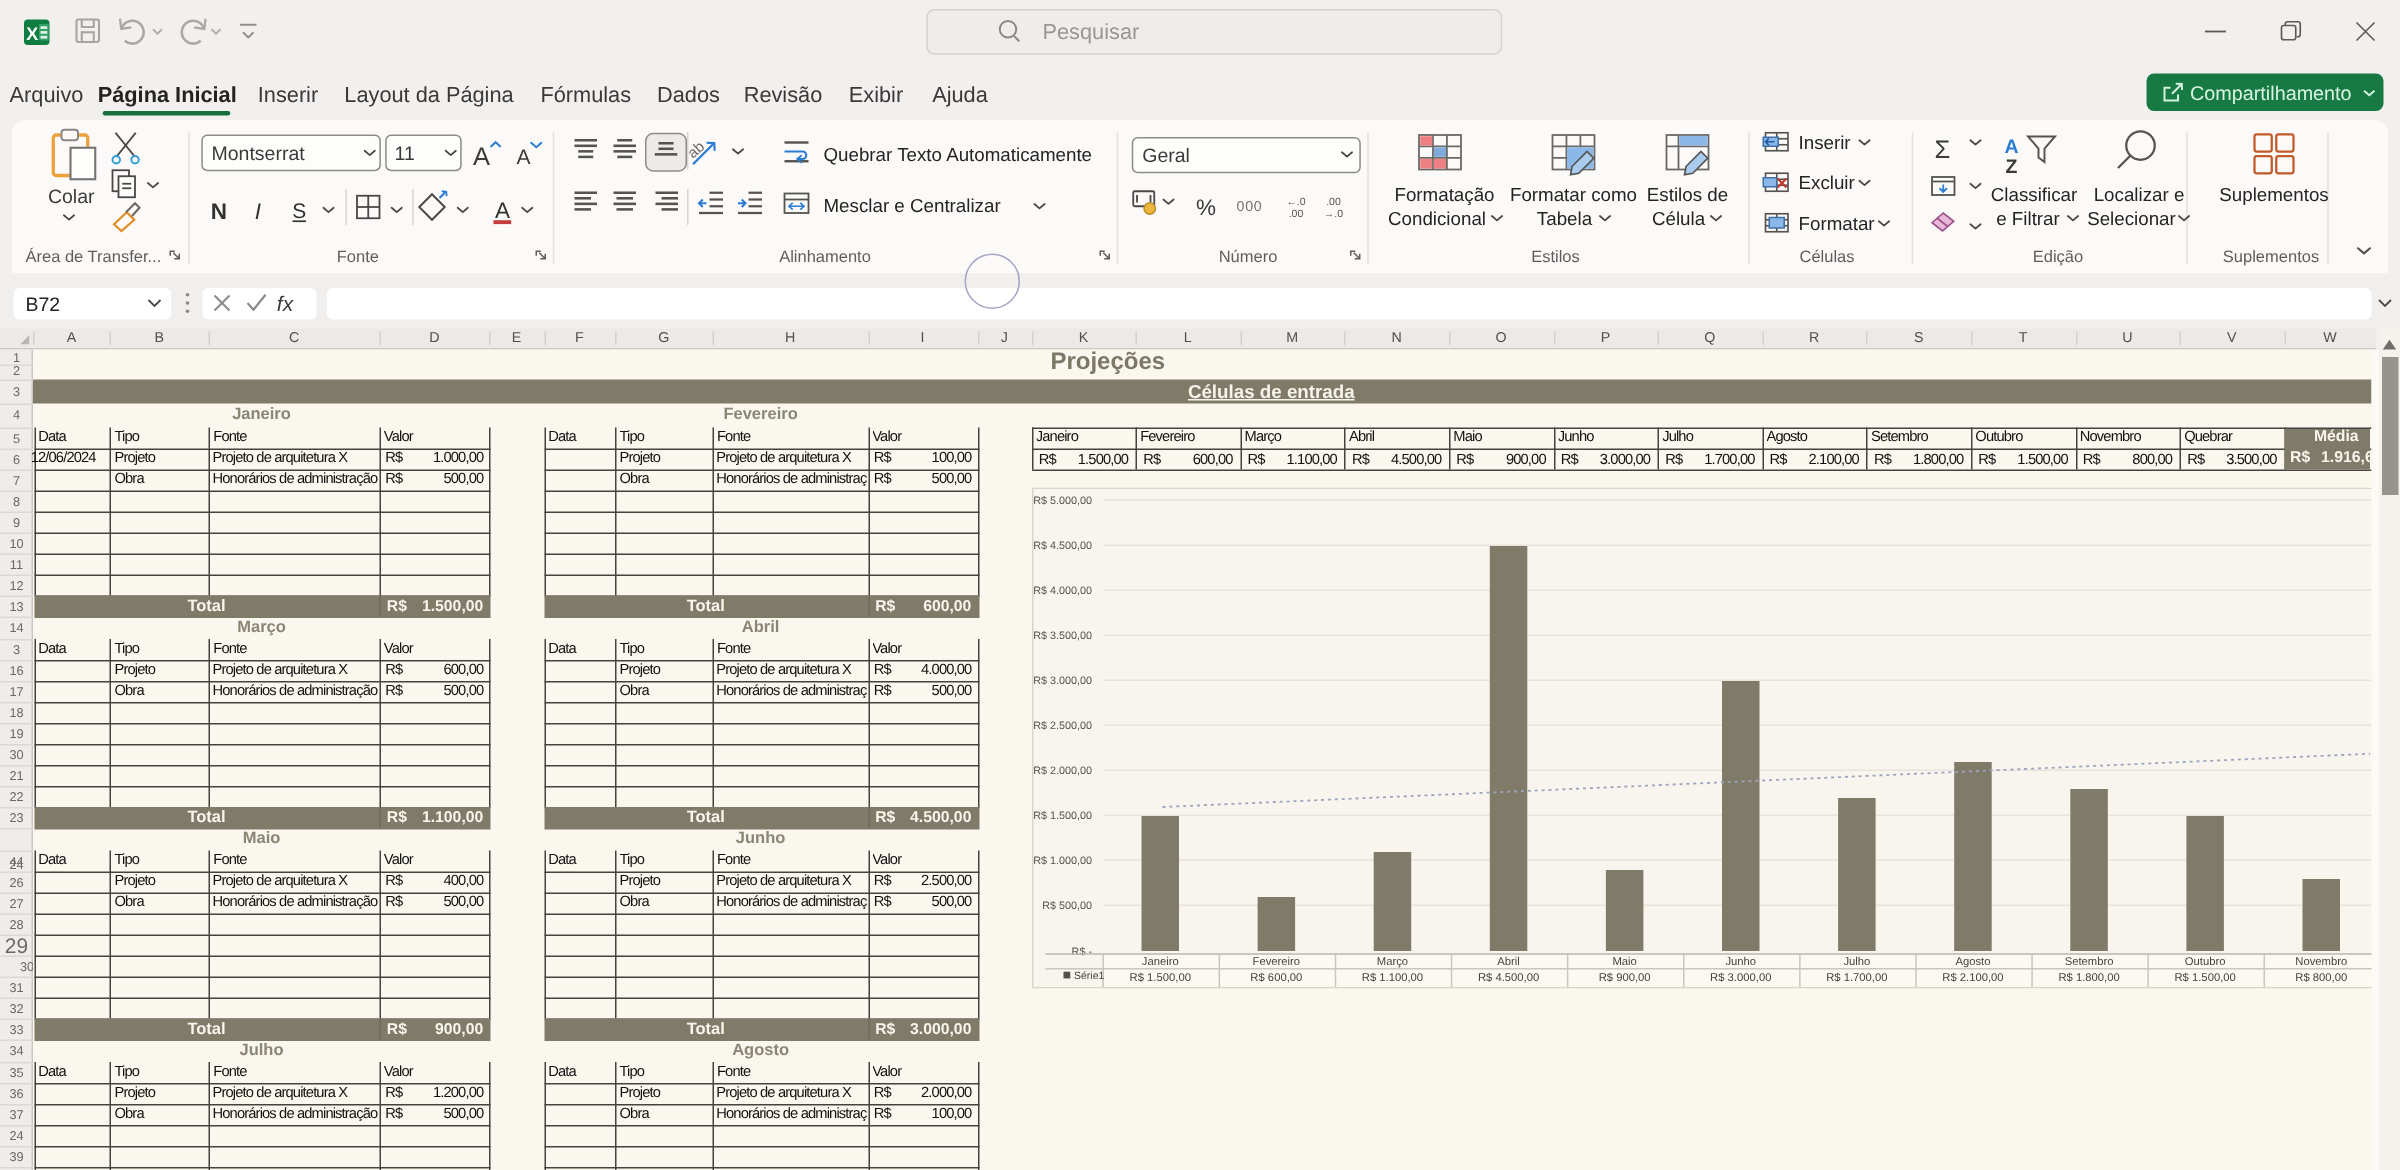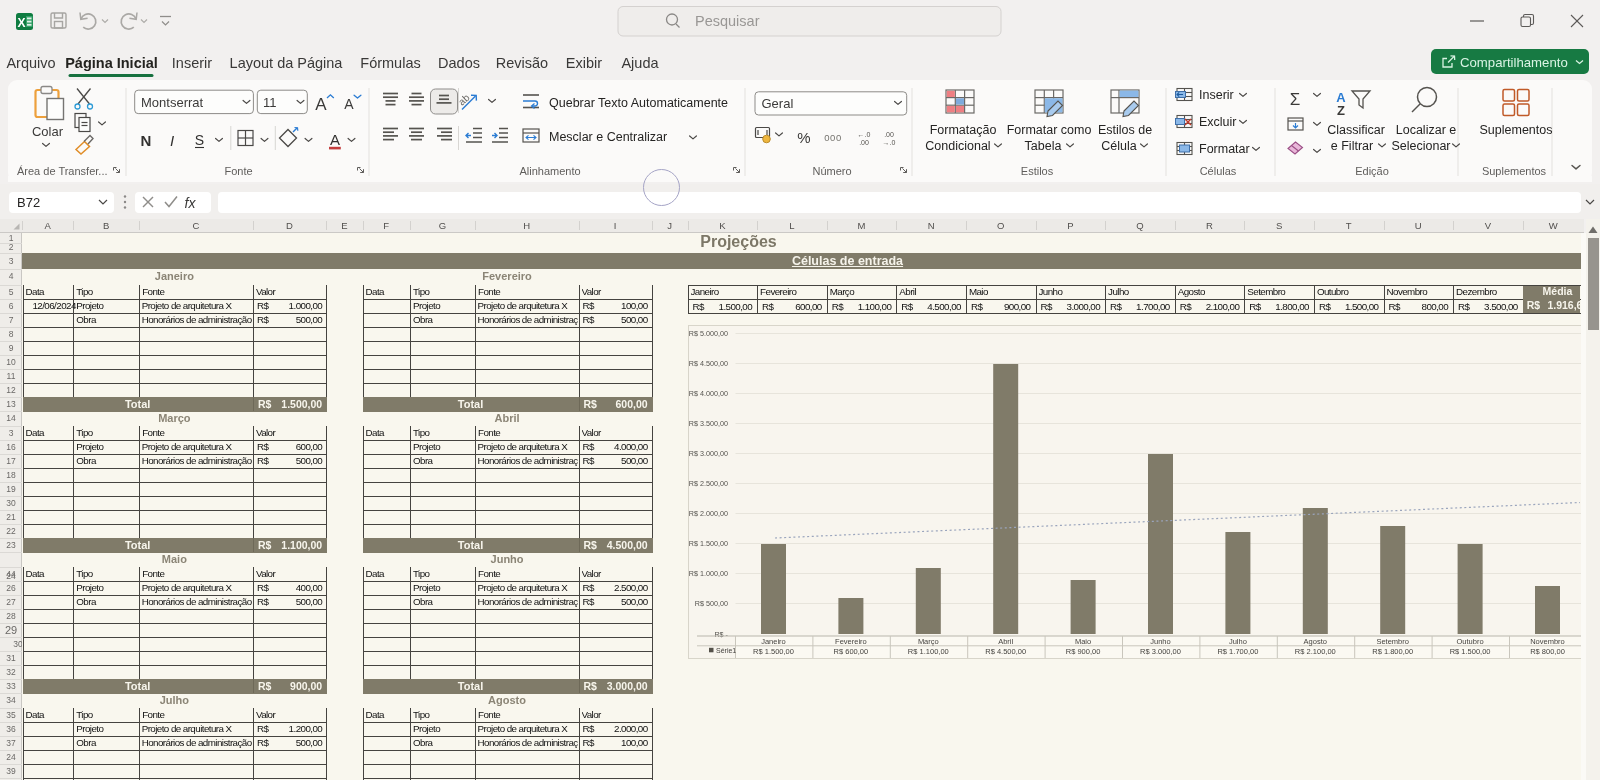--- a/index.html
+++ b/index.html
@@ -431,21 +431,21 @@
 <div style="position:absolute;left:0px;top:552.4000000000004px;width:22px;height:14.100000000000023px;font-size:8.5px;line-height:14.100000000000023px;color:#6a6866;text-align:center;margin-top:17px;">24</div>
 <div style="position:absolute;left:0px;top:566.5000000000005px;width:22px;height:1px;background:#dbd9d5;"></div>
 <div style="position:absolute;left:0px;top:566.5000000000005px;width:22px;height:14.100000000000023px;font-size:8.5px;line-height:14.100000000000023px;color:#6a6866;text-align:center;">44</div>
 <div style="position:absolute;left:0px;top:580.6000000000005px;width:22px;height:1px;background:#dbd9d5;"></div>
 <div style="position:absolute;left:0px;top:580.6000000000005px;width:22px;height:14.100000000000023px;font-size:8.5px;line-height:14.100000000000023px;color:#6a6866;text-align:center;">26</div>
 <div style="position:absolute;left:0px;top:594.7000000000005px;width:22px;height:1px;background:#dbd9d5;"></div>
 <div style="position:absolute;left:0px;top:594.7000000000005px;width:22px;height:14.100000000000023px;font-size:8.5px;line-height:14.100000000000023px;color:#6a6866;text-align:center;">27</div>
 <div style="position:absolute;left:0px;top:608.8000000000005px;width:22px;height:1px;background:#dbd9d5;"></div>
 <div style="position:absolute;left:0px;top:608.8000000000005px;width:22px;height:14.100000000000023px;font-size:8.5px;line-height:14.100000000000023px;color:#6a6866;text-align:center;">28</div>
 <div style="position:absolute;left:0px;top:622.9000000000005px;width:22px;height:1px;background:#dbd9d5;"></div>
-<div style="position:absolute;left:0px;top:622.9000000000005px;width:22px;height:14.100000000000023px;font-size:11px;line-height:14.100000000000023px;color:#6a6866;text-align:center;">29</div>
+<div style="position:absolute;left:0px;top:622.9000000000005px;width:22px;height:14.100000000000023px;font-size:14px;line-height:14.100000000000023px;color:#6a6866;text-align:center;">29</div>
 <div style="position:absolute;left:0px;top:637.0000000000006px;width:22px;height:1px;background:#dbd9d5;"></div>
 <div style="position:absolute;left:0px;top:637.0000000000006px;width:36px;height:14.100000000000023px;font-size:8.5px;line-height:14.100000000000023px;color:#6a6866;text-align:center;">30</div>
 <div style="position:absolute;left:0px;top:651.1000000000006px;width:22px;height:1px;background:#dbd9d5;"></div>
 <div style="position:absolute;left:0px;top:651.1000000000006px;width:22px;height:14.100000000000023px;font-size:8.5px;line-height:14.100000000000023px;color:#6a6866;text-align:center;">31</div>
 <div style="position:absolute;left:0px;top:665.2000000000006px;width:22px;height:1px;background:#dbd9d5;"></div>
 <div style="position:absolute;left:0px;top:665.2000000000006px;width:22px;height:14.100000000000023px;font-size:8.5px;line-height:14.100000000000023px;color:#6a6866;text-align:center;">32</div>
 <div style="position:absolute;left:0px;top:679.3000000000006px;width:22px;height:1px;background:#dbd9d5;"></div>
 <div style="position:absolute;left:0px;top:679.3000000000006px;width:22px;height:14.100000000000023px;font-size:8.5px;line-height:14.100000000000023px;color:#6a6866;text-align:center;">33</div>
 <div style="position:absolute;left:0px;top:693.4000000000007px;width:22px;height:1px;background:#dbd9d5;"></div>
 <div style="position:absolute;left:0px;top:693.4000000000007px;width:22px;height:14.100000000000023px;font-size:8.5px;line-height:14.100000000000023px;color:#6a6866;text-align:center;">34</div>
@@ -477,21 +477,21 @@
 <div style="position:absolute;left:22.5px;top:326.8px;width:304.7px;height:1px;background:#45433f;"></div>
 <div style="position:absolute;left:22.5px;top:340.9px;width:304.7px;height:1px;background:#45433f;"></div>
 <div style="position:absolute;left:22.5px;top:355.0px;width:304.7px;height:1px;background:#45433f;"></div>
 <div style="position:absolute;left:22.5px;top:369.1px;width:304.7px;height:1px;background:#45433f;"></div>
 <div style="position:absolute;left:22.5px;top:383.2px;width:304.7px;height:1px;background:#45433f;"></div>
 <div style="position:absolute;left:22.5px;top:397.3px;width:304.7px;height:1px;background:#45433f;"></div>
 <div style="position:absolute;left:25.5px;top:284.5px;width:95px;height:14.1px;font-size:9.8px;line-height:14.1px;color:#111;white-space:nowrap;overflow:hidden;letter-spacing:-0.57px;">Data</div>
 <div style="position:absolute;left:76.3px;top:284.5px;width:95px;height:14.1px;font-size:9.8px;line-height:14.1px;color:#111;white-space:nowrap;overflow:hidden;letter-spacing:-0.57px;">Tipo</div>
 <div style="position:absolute;left:142.2px;top:284.5px;width:95px;height:14.1px;font-size:9.8px;line-height:14.1px;color:#111;white-space:nowrap;overflow:hidden;letter-spacing:-0.57px;">Fonte</div>
 <div style="position:absolute;left:255.9px;top:284.5px;width:95px;height:14.1px;font-size:9.8px;line-height:14.1px;color:#111;white-space:nowrap;overflow:hidden;letter-spacing:-0.57px;">Valor</div>
-<div style="position:absolute;left:27px;top:298.6px;width:48.8px;height:14.1px;font-size:9.8px;line-height:14.1px;color:#111;text-align:right;white-space:nowrap;letter-spacing:-0.57px;">12/06/2024</div>
+<div style="position:absolute;left:15px;top:298.6px;width:48.8px;height:14.1px;font-size:9.8px;line-height:14.1px;color:#111;text-align:right;white-space:nowrap;letter-spacing:-0.57px;">12/06/2024</div>
 <div style="position:absolute;left:76.3px;top:298.6px;width:61.89999999999999px;height:14.1px;font-size:9.8px;line-height:14.1px;color:#111;white-space:nowrap;letter-spacing:-0.57px;">Projeto</div>
 <div style="position:absolute;left:141.7px;top:298.6px;width:110.20000000000002px;height:14.1px;font-size:9.8px;line-height:14.1px;color:#111;white-space:nowrap;overflow:hidden;letter-spacing:-0.57px;">Projeto de arquitetura X</div>
 <div style="position:absolute;left:256.9px;top:298.6px;width:30px;height:14.1px;font-size:9.8px;line-height:14.1px;color:#111;letter-spacing:-0.57px;">R$</div>
 <div style="position:absolute;left:252.9px;top:298.6px;width:69.29999999999998px;height:14.1px;font-size:9.8px;line-height:14.1px;color:#111;text-align:right;white-space:nowrap;letter-spacing:-0.57px;">1.000,00</div>
 <div style="position:absolute;left:76.3px;top:312.7px;width:61.89999999999999px;height:14.1px;font-size:9.8px;line-height:14.1px;color:#111;white-space:nowrap;letter-spacing:-0.57px;">Obra</div>
 <div style="position:absolute;left:141.7px;top:312.7px;width:110.20000000000002px;height:14.1px;font-size:9.8px;line-height:14.1px;color:#111;white-space:nowrap;overflow:hidden;letter-spacing:-0.57px;">Honorários de administração</div>
 <div style="position:absolute;left:256.9px;top:312.7px;width:30px;height:14.1px;font-size:9.8px;line-height:14.1px;color:#111;letter-spacing:-0.57px;">R$</div>
 <div style="position:absolute;left:252.9px;top:312.7px;width:69.29999999999998px;height:14.1px;font-size:9.8px;line-height:14.1px;color:#111;text-align:right;white-space:nowrap;letter-spacing:-0.57px;">500,00</div>
 <div style="position:absolute;left:22.5px;top:397.3px;width:304.7px;height:15.1px;background:#807b69;"></div>
 <div style="position:absolute;left:22.5px;top:397.3px;width:230.4px;height:14.1px;font-size:11px;line-height:14.1px;color:#f7f5ec;font-weight:bold;text-align:center;">Total</div>
@@ -741,21 +741,21 @@
 <div style="position:absolute;left:1174.6999999999998px;top:299.6px;width:64.6px;height:13.099999999999966px;font-size:9.8px;line-height:13.099999999999966px;color:#111;text-align:right;letter-spacing:-0.57px;">2.100,00</div>
 <div style="position:absolute;left:1247.3px;top:285.9px;width:65.6px;height:12.700000000000045px;font-size:9.8px;line-height:12.700000000000045px;color:#111;white-space:nowrap;overflow:hidden;letter-spacing:-0.57px;">Setembro</div>
 <div style="position:absolute;left:1249.3px;top:299.6px;width:30px;height:13.099999999999966px;font-size:9.8px;line-height:13.099999999999966px;color:#111;letter-spacing:-0.57px;">R$</div>
 <div style="position:absolute;left:1244.3px;top:299.6px;width:64.6px;height:13.099999999999966px;font-size:9.8px;line-height:13.099999999999966px;color:#111;text-align:right;letter-spacing:-0.57px;">1.800,00</div>
 <div style="position:absolute;left:1316.9px;top:285.9px;width:65.6px;height:12.700000000000045px;font-size:9.8px;line-height:12.700000000000045px;color:#111;white-space:nowrap;overflow:hidden;letter-spacing:-0.57px;">Outubro</div>
 <div style="position:absolute;left:1318.9px;top:299.6px;width:30px;height:13.099999999999966px;font-size:9.8px;line-height:13.099999999999966px;color:#111;letter-spacing:-0.57px;">R$</div>
 <div style="position:absolute;left:1313.9px;top:299.6px;width:64.6px;height:13.099999999999966px;font-size:9.8px;line-height:13.099999999999966px;color:#111;text-align:right;letter-spacing:-0.57px;">1.500,00</div>
 <div style="position:absolute;left:1386.5px;top:285.9px;width:65.6px;height:12.700000000000045px;font-size:9.8px;line-height:12.700000000000045px;color:#111;white-space:nowrap;overflow:hidden;letter-spacing:-0.57px;">Novembro</div>
 <div style="position:absolute;left:1388.5px;top:299.6px;width:30px;height:13.099999999999966px;font-size:9.8px;line-height:13.099999999999966px;color:#111;letter-spacing:-0.57px;">R$</div>
 <div style="position:absolute;left:1383.5px;top:299.6px;width:64.6px;height:13.099999999999966px;font-size:9.8px;line-height:13.099999999999966px;color:#111;text-align:right;letter-spacing:-0.57px;">800,00</div>
-<div style="position:absolute;left:1456.1px;top:285.9px;width:65.6px;height:12.700000000000045px;font-size:9.8px;line-height:12.700000000000045px;color:#111;white-space:nowrap;overflow:hidden;letter-spacing:-0.57px;">Dezembro</div>
+<div style="position:absolute;left:1456.1px;top:285.9px;width:65.6px;height:12.700000000000045px;font-size:9.8px;line-height:12.700000000000045px;color:#111;white-space:nowrap;overflow:hidden;letter-spacing:-0.57px;">Quebrar</div>
 <div style="position:absolute;left:1458.1px;top:299.6px;width:30px;height:13.099999999999966px;font-size:9.8px;line-height:13.099999999999966px;color:#111;letter-spacing:-0.57px;">R$</div>
 <div style="position:absolute;left:1453.1px;top:299.6px;width:64.6px;height:13.099999999999966px;font-size:9.8px;line-height:13.099999999999966px;color:#111;text-align:right;letter-spacing:-0.57px;">3.500,00</div>
 <div style="position:absolute;left:1522.6999999999998px;top:285.9px;width:57.80000000000018px;height:26.80000000000001px;background:#807b69;"></div>
 <div style="position:absolute;left:1522.6999999999998px;top:284.9px;width:57.80000000000018px;height:13.5px;overflow:hidden;">
     <div style="position:absolute;left:0px;top:0px;width:69.6px;height:13.5px;font-size:10.5px;line-height:13.5px;color:#f7f5ec;font-weight:bold;text-align:center;">Média</div>
   </div>
 <div style="position:absolute;left:1522.6999999999998px;top:298.6px;width:57.80000000000018px;height:13.8px;overflow:hidden;">
     <div style="position:absolute;left:4px;top:0px;width:30px;height:13.8px;font-size:10.5px;line-height:13.8px;color:#f7f5ec;font-weight:bold;">R$</div>
     <div style="position:absolute;left:0px;top:0px;width:65.6px;height:13.8px;font-size:10.5px;line-height:13.8px;color:#f7f5ec;font-weight:bold;text-align:right;">1.916,67</div>
   </div>

